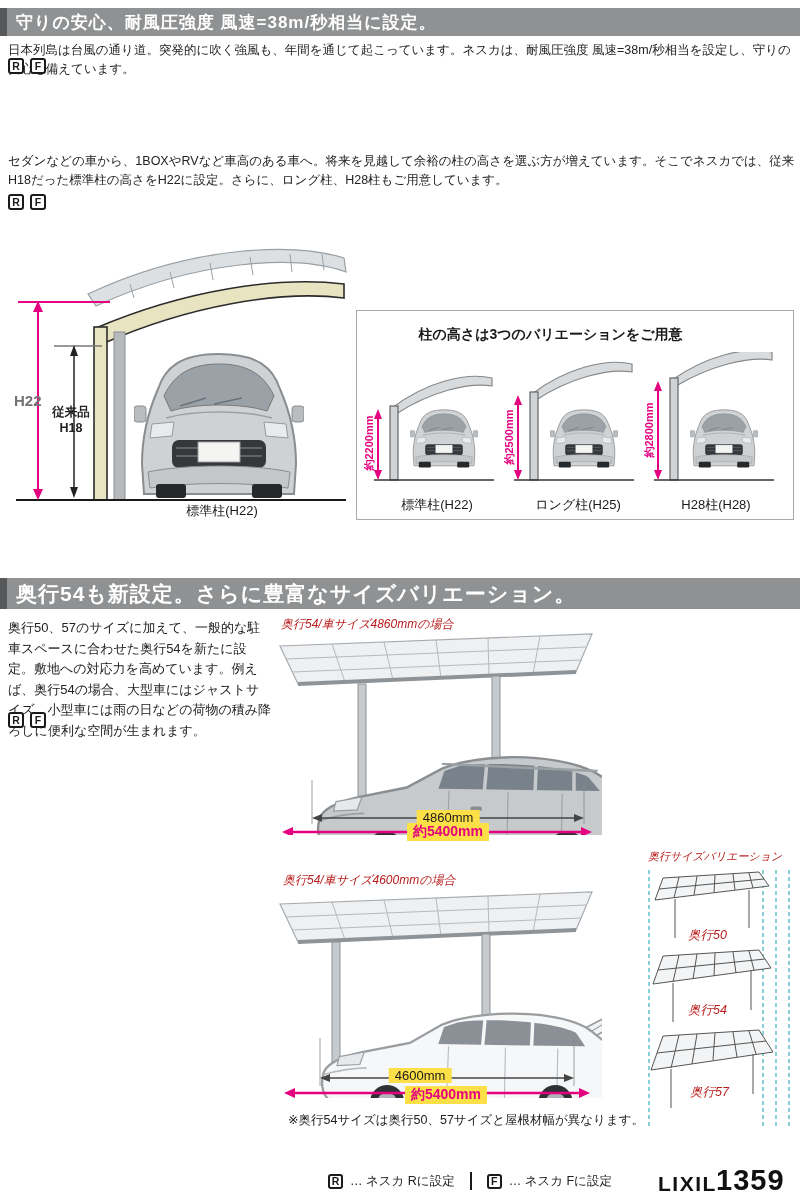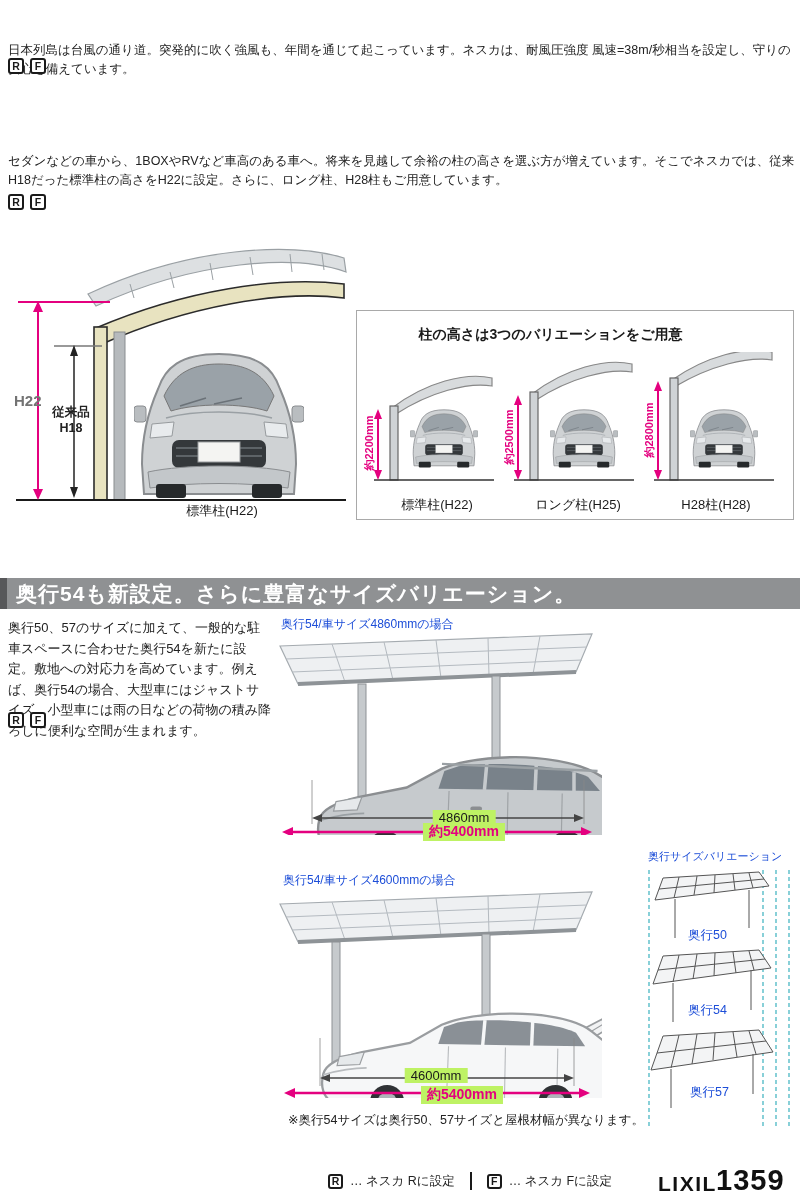--- a/index.html
+++ b/index.html
@@ -27,24 +27,24 @@
   .var-box { position:absolute; left:356px; top:310px; width:438px; height:210px;
              border:1px solid #a9a9a9; background:#fff; }
   .var-title { position:absolute; left:364px; top:326px; width:373px; text-align:center;
                font-size:14px; font-weight:bold; color:#1a1a1a; }
 
   .caption { position:absolute; font-size:13px; color:#1a1a1a; transform:translateX(-50%);
              white-space:nowrap; }
   .mag { color:#e4007f; }
   .vdim { position:absolute; transform:translate(-50%,-50%) rotate(-90deg);
           font-size:11px; font-weight:bold; color:#e4007f; white-space:nowrap; }
-  .dimlabel { position:absolute; transform:translateX(-50%); background:#bef264; padding:0 6px;
-              white-space:nowrap; font-size:13px; color:#1a1a1a;margin-left:16px; }
+  .dimlabel { position:absolute; transform:translateX(-50%); background:#fde047; padding:0 6px;
+              white-space:nowrap; font-size:13px; color:#1a1a1a; }
   .dimlabel.mag { font-size:14px; font-weight:bold; color:#e4007f; }
-  .figlabel { position:absolute; font-size:12px; color:#1d4ed8; white-space:nowrap; }
+  .figlabel { position:absolute; font-size:12px; color:#b91c1c; white-space:nowrap;font-style:italic; }
   .h22-label { position:absolute; font-size:15px; font-weight:bold; color:#737373; }
   .h18-label { position:absolute; font-size:12.5px; font-weight:600; color:#222;
                text-align:center; line-height:1.3; }
   .note { position:absolute; font-size:12.5px; color:#222; }
 
   .footer-legend { position:absolute; left:328px; top:1172px; display:flex; align-items:center;
                    gap:7px; font-size:12.5px; color:#222; }
   .footer-legend .badge { width:15px; height:15px; }
   .legend-sep { width:2px; height:18px; background:#1a1a1a; margin:0 8px; }
   .brand { position:absolute; top:1172px; left:658px; font-weight:bold; font-size:21px;
@@ -115,20 +115,24 @@
         <circle cx="66" cy="92" r="15" fill="#2f3235"></circle>
           <circle cx="66" cy="92" r="8.5" fill="#aeb4b9"></circle>
           <circle cx="66" cy="92" r="3" fill="#5d6367"></circle>
         <circle cx="214" cy="92" r="15" fill="#2f3235"></circle>
           <circle cx="214" cy="92" r="8.5" fill="#aeb4b9"></circle>
           <circle cx="214" cy="92" r="3" fill="#5d6367"></circle>
       </symbol>
     </defs>
   </svg>
 
+  <header class="bar" style="top:8px">
+    <div class="bar-accent"></div>
+    <div class="bar-title">守りの安心、耐風圧強度 風速=38m/秒相当に設定。</div>
+  </header>
   <p class="para" style="top:41px; width:790px">日本列島は台風の通り道。突発的に吹く強風も、年間を通じて起こっています。ネスカは、耐風圧強度 風速=38m/秒相当を設定し、守りの安心を備えています。</p>
   <div class="badges" style="top:58px">
     <span class="badge">R</span>
     <span class="badge">F</span>
   </div>
 
   <p class="para" style="top:152px; width:792px">セダンなどの車から、1BOXやRVなど車高のある車へ。将来を見越して余裕の柱の高さを選ぶ方が増えています。そこでネスカでは、従来H18だった標準柱の高さをH22に設定。さらに、ロング柱、H28柱もご用意しています。</p>
   <div class="badges" style="top:194px">
     <span class="badge">R</span>
     <span class="badge">F</span>

